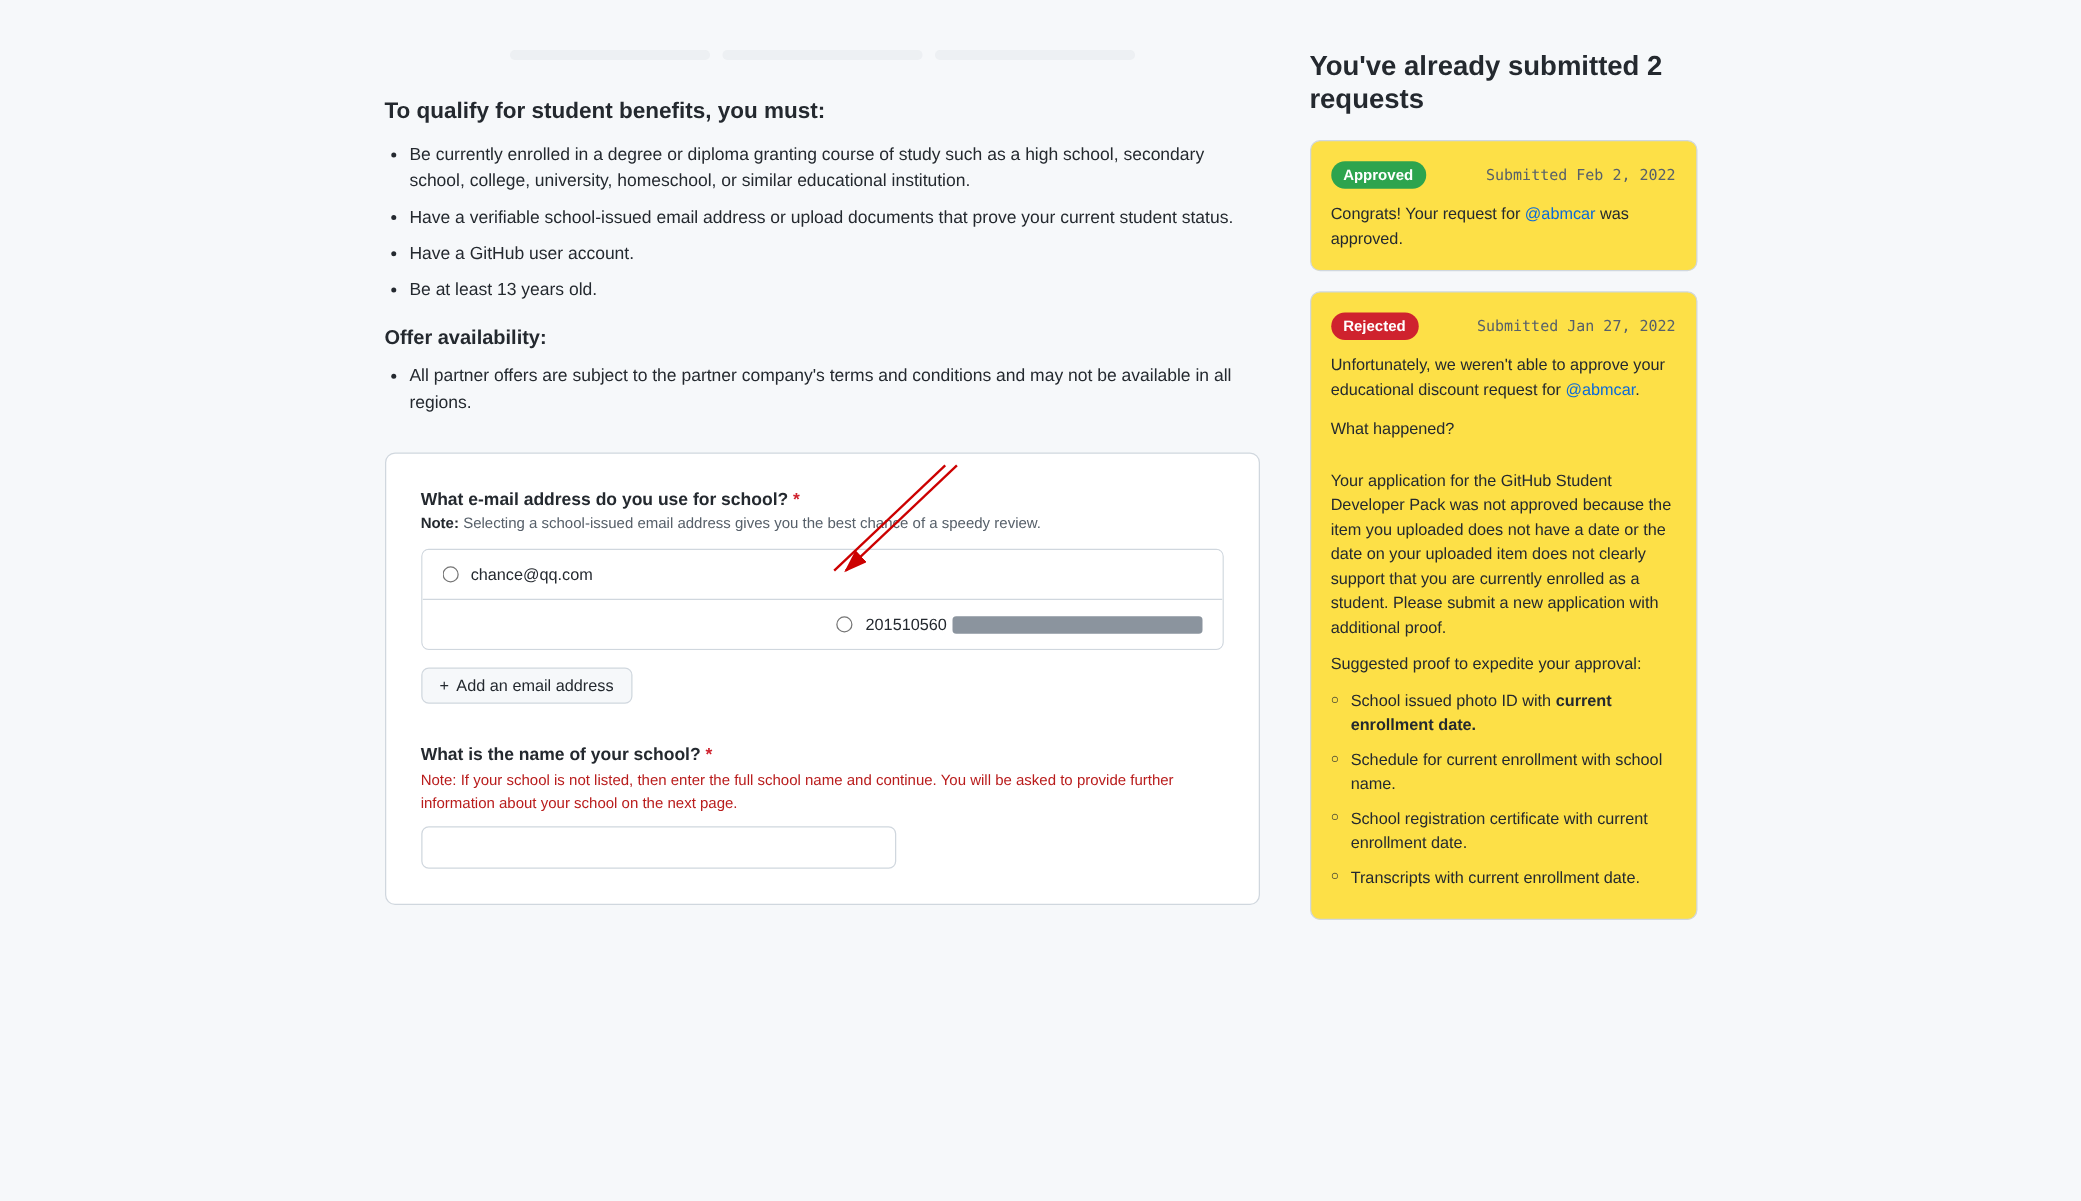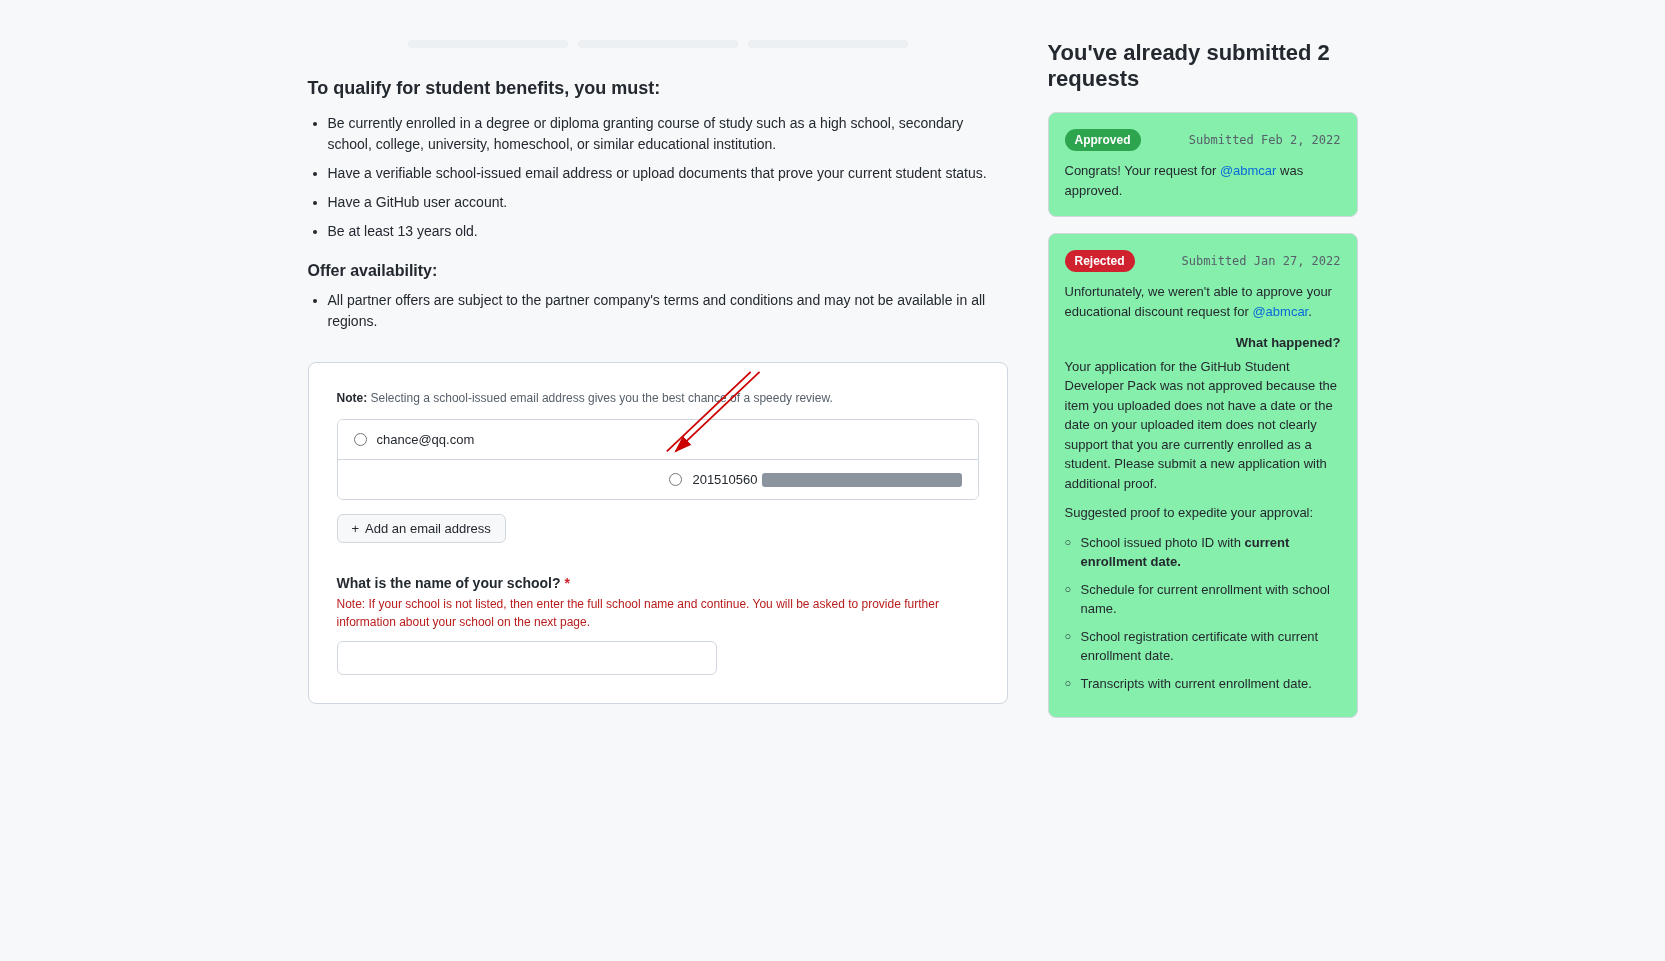--- a/index.html
+++ b/index.html
@@ -156,21 +156,21 @@
 
     
     .sidebar-title {
       font-size: 22px;
       font-weight: 600;
       color: #24292f;
       margin-bottom: 20px;
     }
 
     .request-card {
-      background: #86efac;
+      background: #fde047;
       border: 1px solid #d0d7de;
       border-radius: 8px;
       padding: 16px;
       margin-bottom: 16px;
     }
     .request-card-header {
       display: flex;
       align-items: center;
       justify-content: space-between;
       margin-bottom: 10px;
@@ -197,25 +197,24 @@
     .request-card p {
       font-size: 13px;
       color: #24292f;
       line-height: 1.5;
     }
     .request-card a {
       color: #0969da;
       text-decoration: none;
     }
     .what-happened {
-      font-weight: 700;
+      font-weight: 400;
       font-size: 13px;
       margin-top: 12px;
-      margin-bottom: 4px;
-      text-align: right;
+      margin-bottom: 22px;
     }
     .suggestion-list {
       list-style: none;
       margin-top: 10px;
     }
     .suggestion-list li {
       font-size: 13px;
       color: #24292f;
       line-height: 1.5;
       padding-left: 16px;
@@ -270,20 +269,24 @@
         <li>Have a GitHub user account.</li>
         <li>Be at least 13 years old.</li>
       </ul>
       <h3>Offer availability:</h3>
       <ul>
         <li>All partner offers are subject to the partner company's terms and conditions and may not be available in all regions.</li>
       </ul>
     </div>
 
     <div class="form-card" style="position:relative;">
+      <div class="form-section-label">
+        <span>What e-mail address do you use for school?</span>
+        <span class="required-star"> *</span>
+      </div>
       <div class="form-note">
         <span class="note-bold">Note:</span>
         <span>Selecting a school-issued email address gives you the best chance of a speedy review.</span>
       </div>
 
       <div class="email-options">
         <div class="email-option">
           <input type="radio" name="email" style="">
           <span class="email-text">chance@qq.com</span>
         </div>

